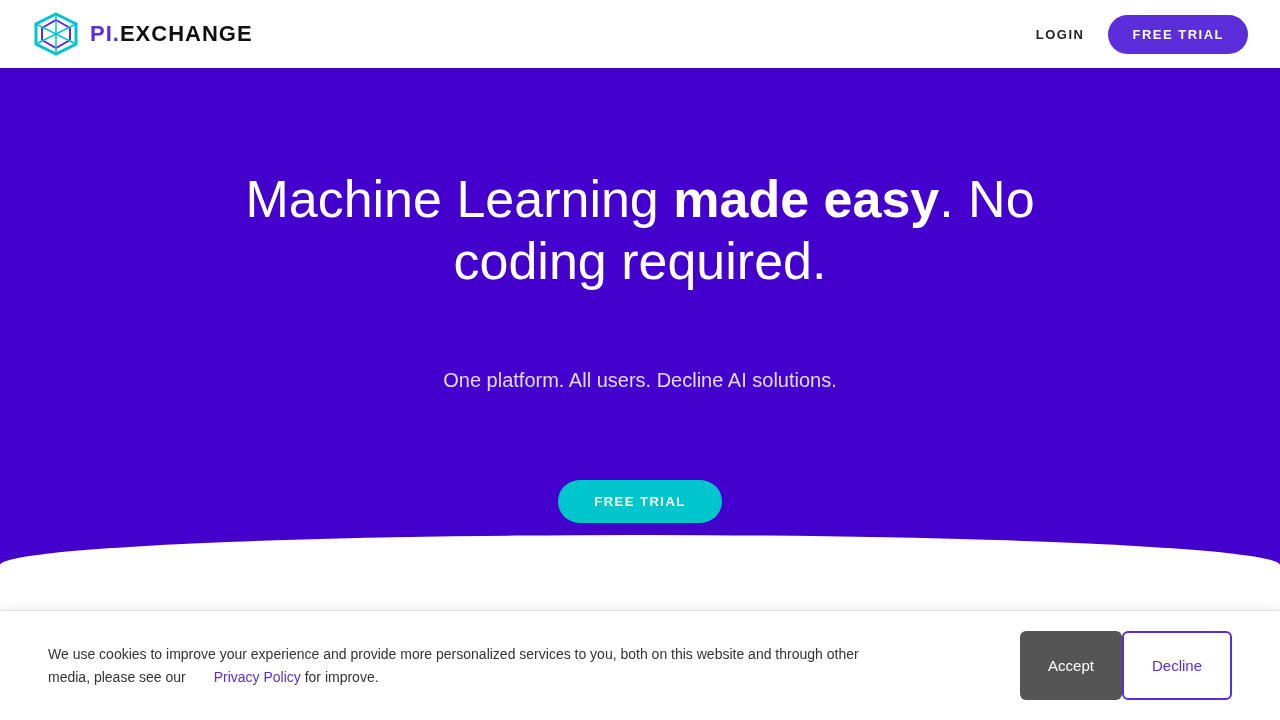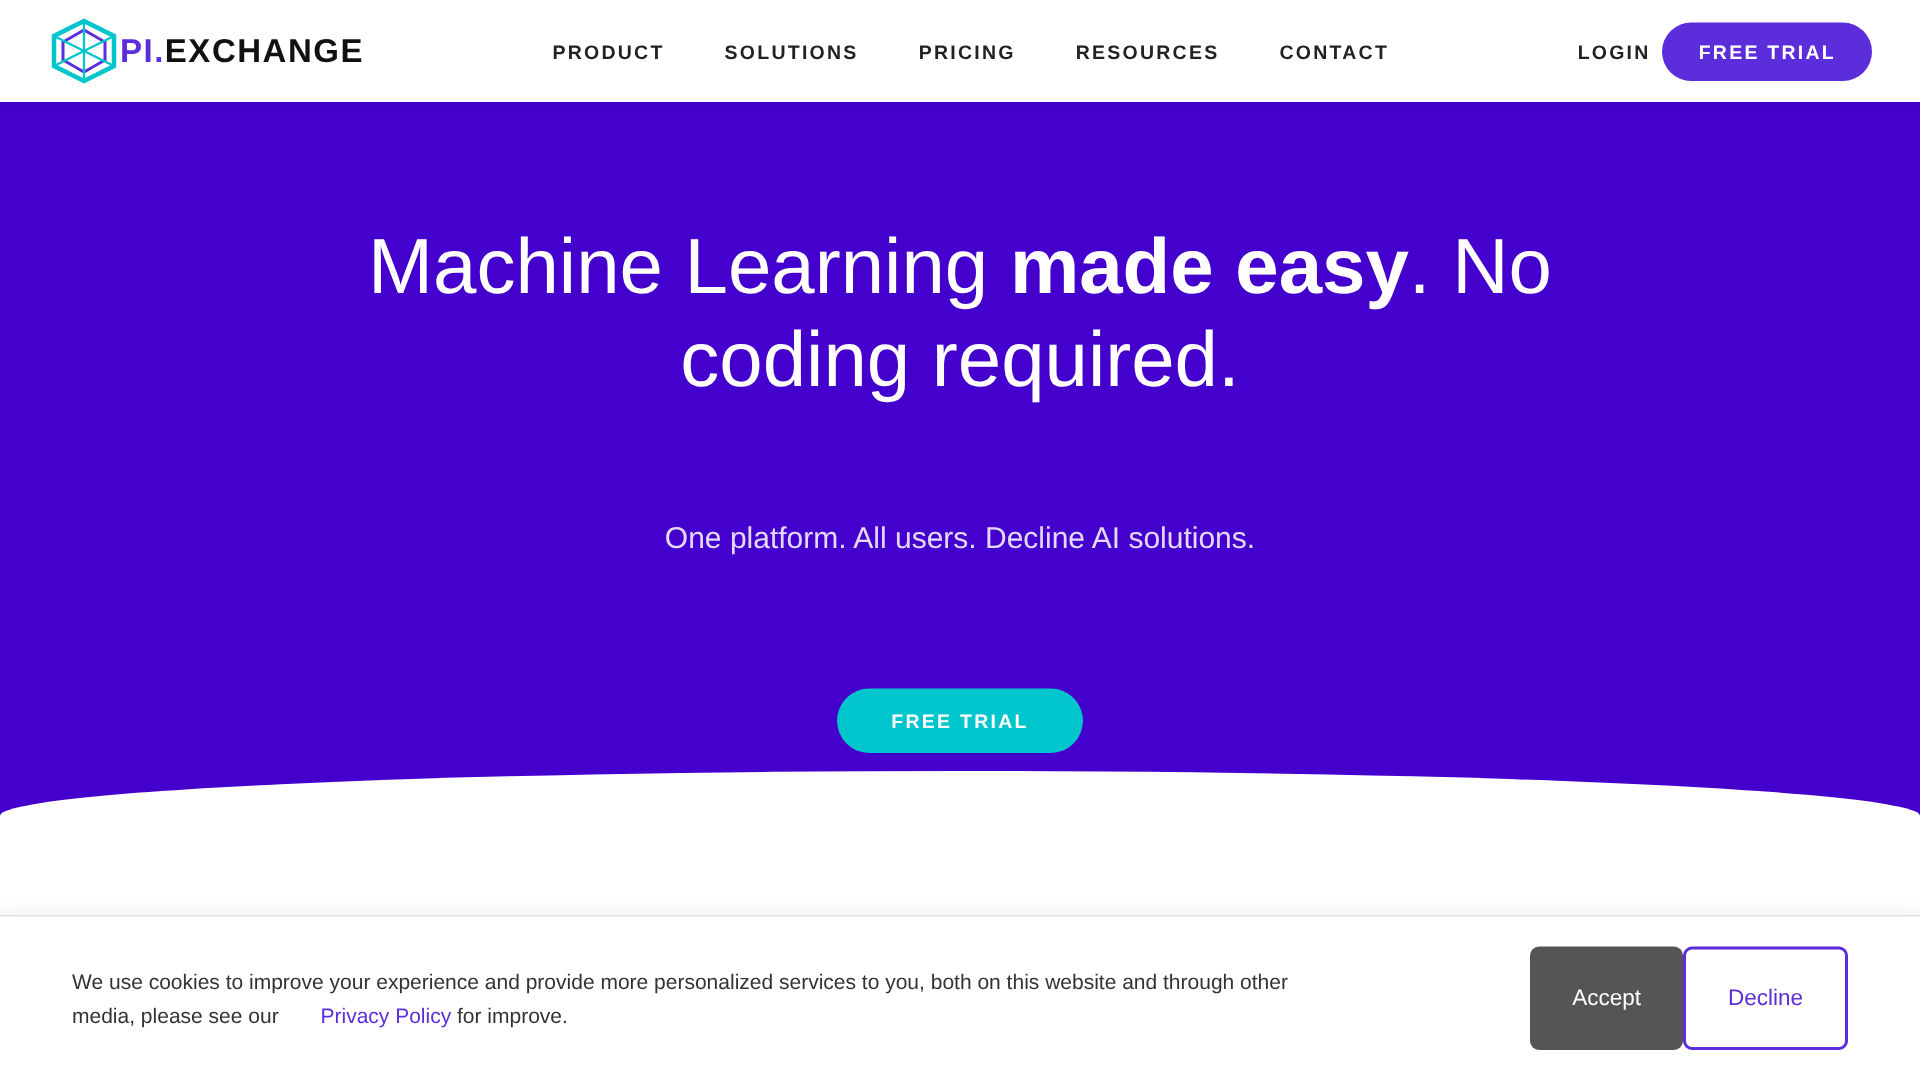--- a/index.html
+++ b/index.html
@@ -14,20 +14,21 @@
       display: flex;
       align-items: center;
       justify-content: space-between;
       padding: 0 32px;
       z-index: 100;
       box-shadow: 0 1px 4px rgba(0,0,0,0.08);
     }
     .navbar-left {
       display: flex;
       align-items: center;
+      gap: 10px;
     }
     .logo-icon {
       width: 48px;
       height: 48px;
     }
     .logo-text {
       font-size: 22px;
       font-weight: 700;
       color: #111;
       letter-spacing: 1px;
@@ -43,21 +44,21 @@
       font-weight: 600;
       color: #222;
       letter-spacing: 1.5px;
       text-transform: uppercase;
       cursor: pointer;
       text-decoration: none;
     }
     .navbar-right {
       display: flex;
       align-items: center;
-      gap: 8px;
+      gap: 24px;
     }
     .login-link {
       font-size: 13px;
       font-weight: 600;
       letter-spacing: 1.5px;
       text-transform: uppercase;
       color: #222;
       cursor: pointer;
     }
     .free-trial-btn-nav {
@@ -207,35 +208,28 @@
       <polygon points="24,10 38,18 38,30 24,38 10,30 10,18" stroke="#5b2ddb" stroke-width="2" fill="none"></polygon>
       <line x1="24" y1="4" x2="24" y2="44" stroke="#00c5cc" stroke-width="1.5"></line>
       <line x1="4" y1="14" x2="44" y2="34" stroke="#00c5cc" stroke-width="1.5"></line>
       <line x1="44" y1="14" x2="4" y2="34" stroke="#00c5cc" stroke-width="1.5"></line>
     </svg>
     <span class="logo-text">
       <span>PI.</span><span style="color:#111">EXCHANGE</span>
     </span>
   </div>
 
-  <nav class="nav-links">
-    <a class="nav-link">PRODUCT</a>
-    <a class="nav-link">SOLUTIONS</a>
-    <a class="nav-link">PRICING</a>
-    <a class="nav-link">RESOURCES</a>
-    <a class="nav-link">CONTACT</a>
-  </nav>
 
   <div class="navbar-right">
     <span class="login-link">LOGIN</span>
     <button class="free-trial-btn-nav">FREE TRIAL</button>
   </div>
 </nav>
 
-<section class="hero" style="margin-top:47px;gap:48px;">
+<section class="hero" style="margin-top:68px;gap:48px;">
   <h1 class="hero-title">
     <span>Machine Learning </span><strong>made easy</strong><span>. No coding required.</span>
   </h1>
   <p class="hero-subtitle">One platform. All users. Decline AI solutions.</p>
   <button class="free-trial-btn-hero">FREE TRIAL</button>
 </section>
 
 <div class="below-hero">
   <span class="chevron-down" style="transform: rotate(90deg); display:inline-block; font-style:normal; font-size:32px; color:#00b4d8;">❯</span>
 </div>

